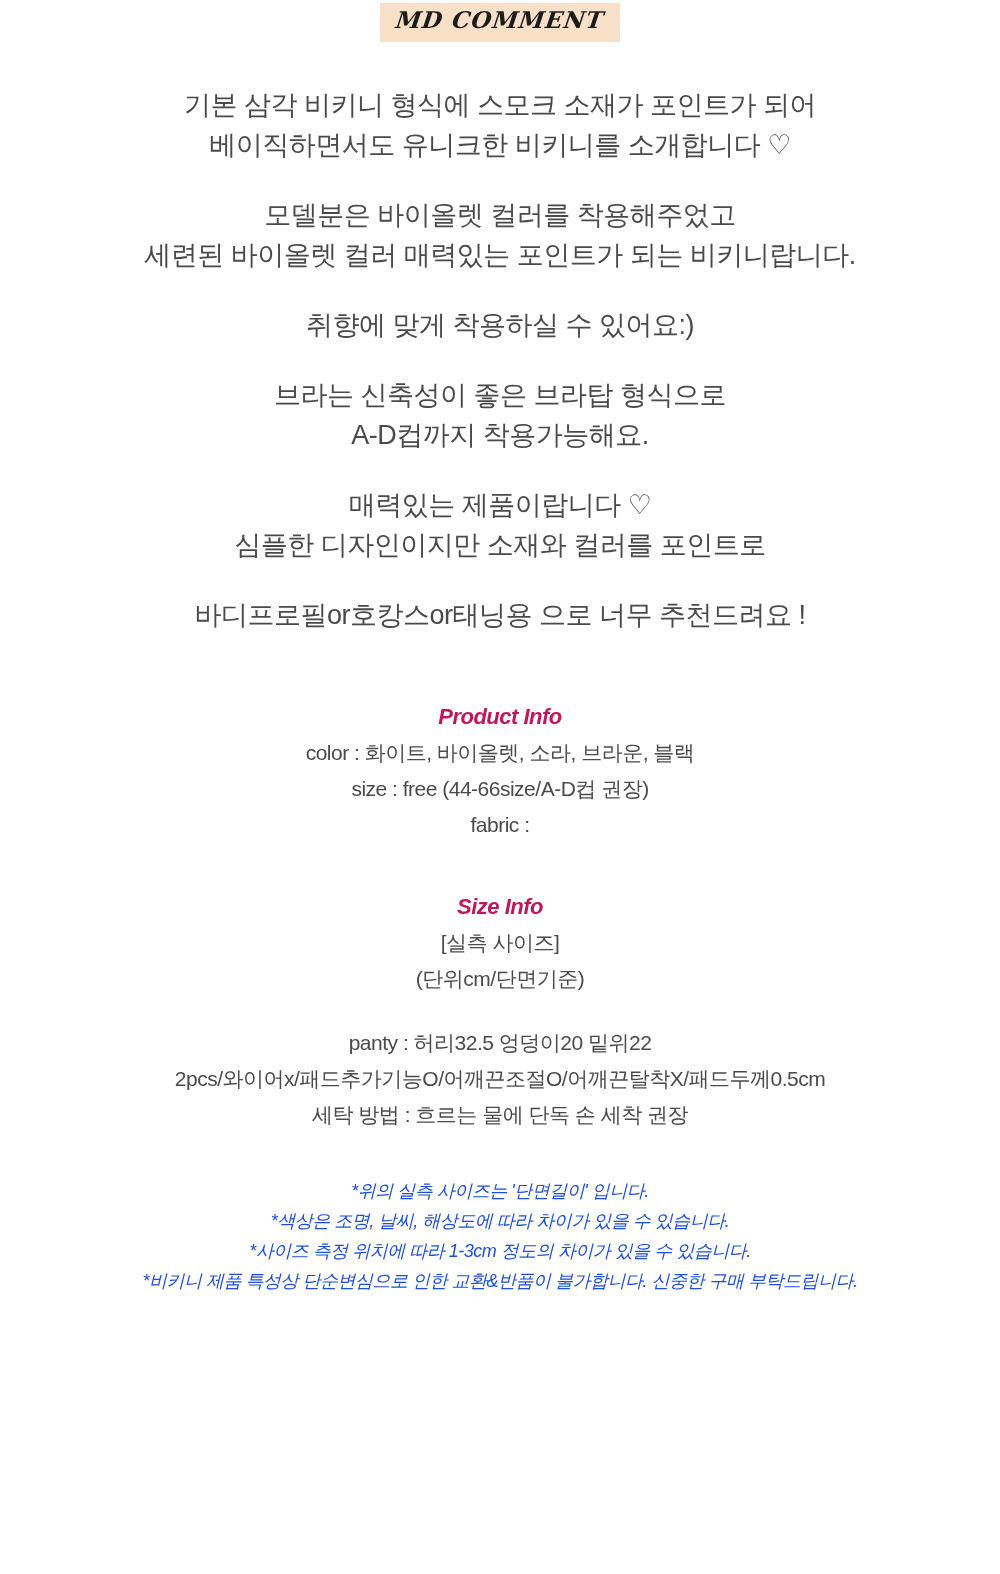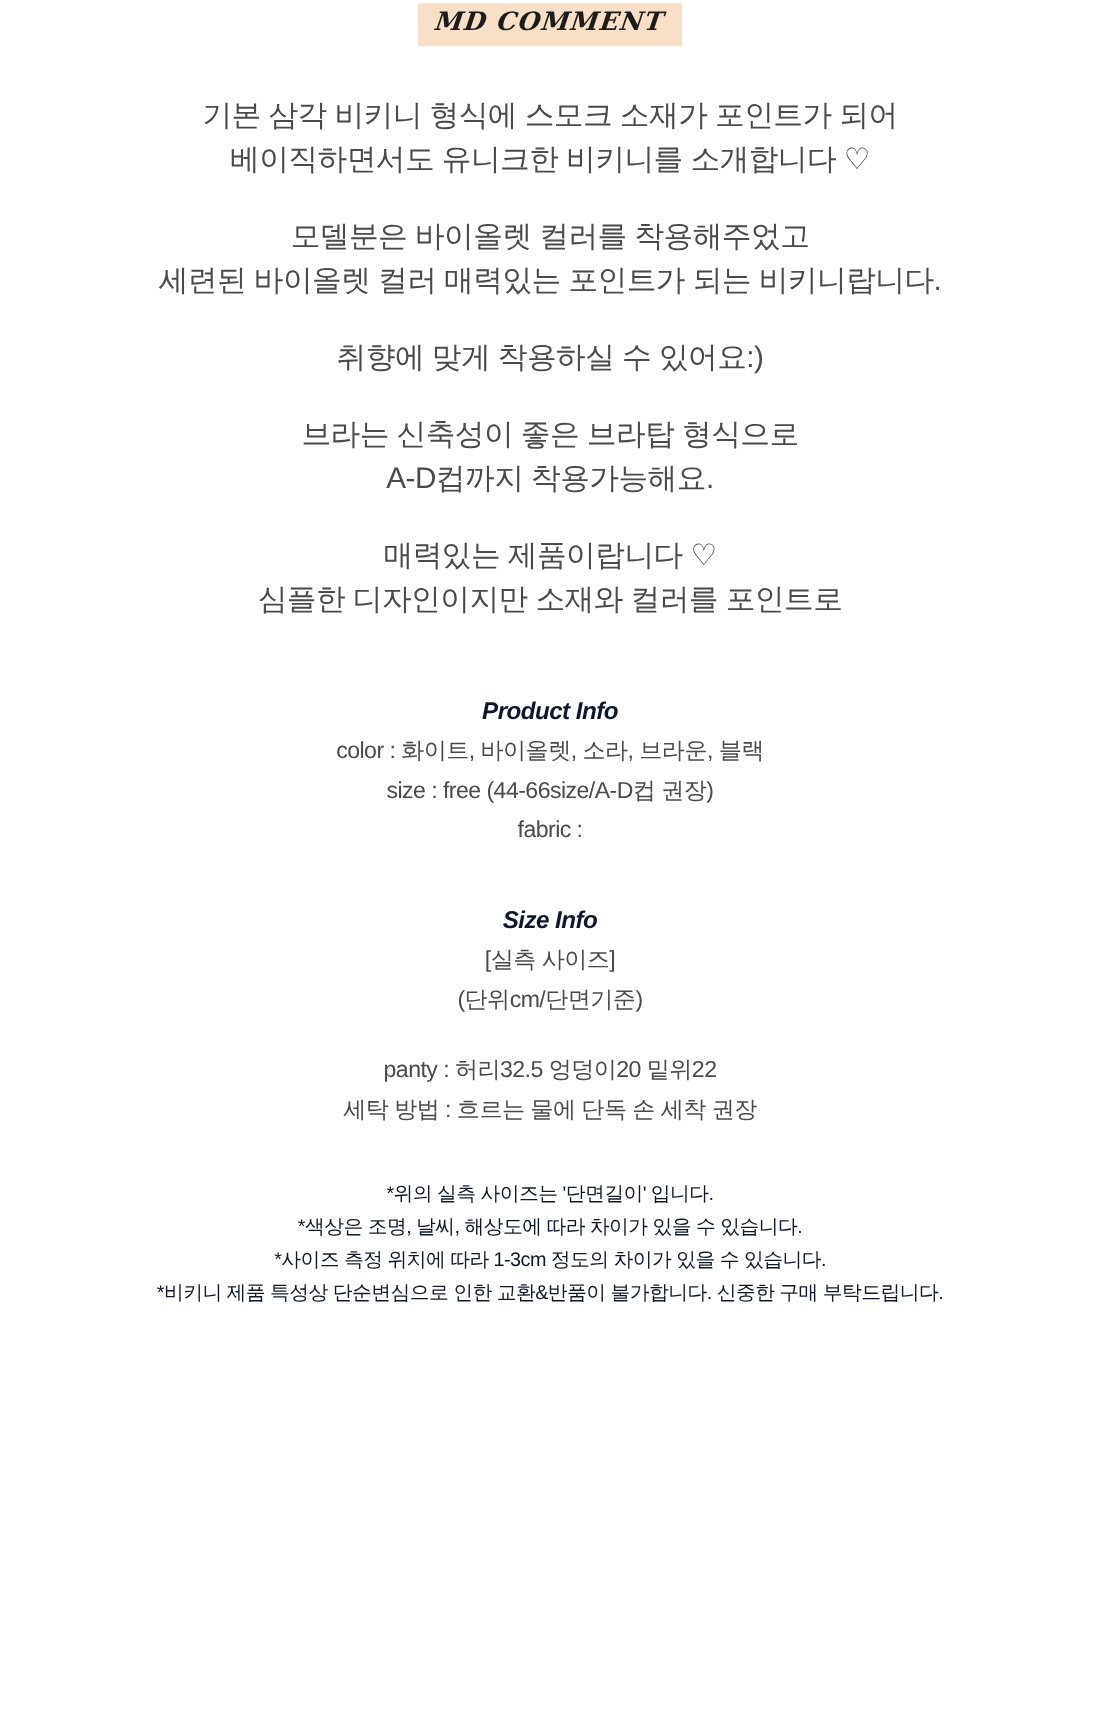--- a/index.html
+++ b/index.html
@@ -57,31 +57,32 @@
     letter-spacing: -0.5px;
   }
   .info-block.product { margin-top: 64px; }
   .info-block.size { margin-top: 36px; }
   .info-block.measure { margin-top: 28px; }
   .info-title {
     font-family: "Liberation Sans", "DejaVu Sans", sans-serif;
     font-weight: bold;
     font-style: italic;
     font-size: 22px;
-    color: #0f172a;
+    color: #be185d;
     line-height: 36px;
     margin-top: 46px;
   }
   
   .notes {
     margin-top: 43px;
     font-size: 18px;
     line-height: 30px;
     letter-spacing: -0.5px;
-    color: #0f172a;
+    color: #1d4ed8;
+    font-style: italic;
   }
   .line { display: block; }
 </style>
 </head>
 <body>
 
 <div class="page">
 
   <div class="header-wrap">
     <span class="md-badge"><span class="script">MD COMMENT</span></span>
@@ -104,36 +105,40 @@
   <div class="para">
     <span class="line">브라는 신축성이 좋은 브라탑 형식으로</span>
     <span class="line">A-D컵까지 착용가능해요.</span>
   </div>
 
   <div class="para">
     <span class="line">매력있는 제품이랍니다 ♡</span>
     <span class="line">심플한 디자인이지만 소재와 컬러를 포인트로</span>
   </div>
 
+  <div class="para">
+    <span class="line">바디프로필or호캉스or태닝용 으로 너무 추천드려요 !</span>
+  </div>
 
   <div class="info-block product">
     <span class="line info-title">Product Info</span>
     <span class="line">color : 화이트, 바이올렛, 소라, 브라운, 블랙</span>
     <span class="line">size : free (44-66size/A-D컵 권장)</span>
     <span class="line">fabric :</span>
   </div>
 
   <div class="info-block size">
     <span class="line info-title">Size Info</span>
     <span class="line">[실측 사이즈]</span>
     <span class="line">(단위cm/단면기준)</span>
   </div>
 
   <div class="info-block measure">
     <span class="line">panty : 허리32.5 엉덩이20 밑위22</span>
+    <span class="line">2pcs/와이어x/패드추가기능O/어깨끈조절O/어깨끈탈착X/패드두께0.5cm</span>
     <span class="line">세탁 방법 : 흐르는 물에 단독 손 세착 권장</span>
   </div>
 
   <div class="notes">
     <span class="line">*위의 실측 사이즈는 '단면길이' 입니다.</span>
     <span class="line">*색상은 조명, 날씨, 해상도에 따라 차이가 있을 수 있습니다.</span>
     <span class="line">*사이즈 측정 위치에 따라 1-3cm 정도의 차이가 있을 수 있습니다.</span>
     <span class="line">*비키니 제품 특성상 단순변심으로 인한 교환&amp;반품이 불가합니다. 신중한 구매 부탁드립니다.</span>
   </div>
 

